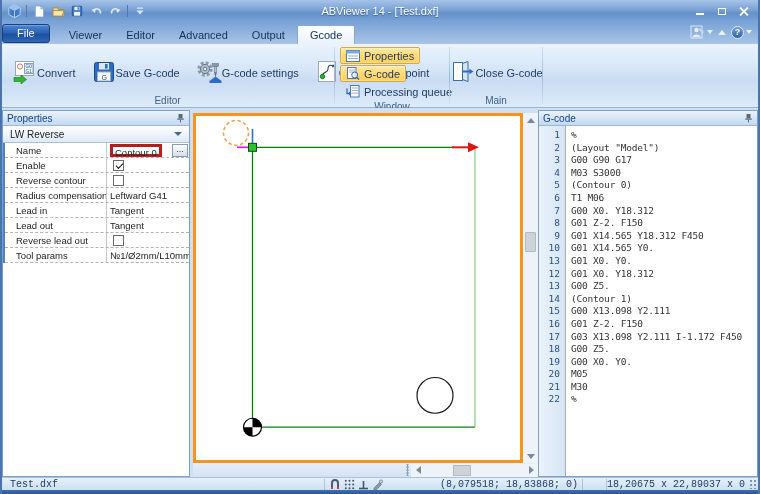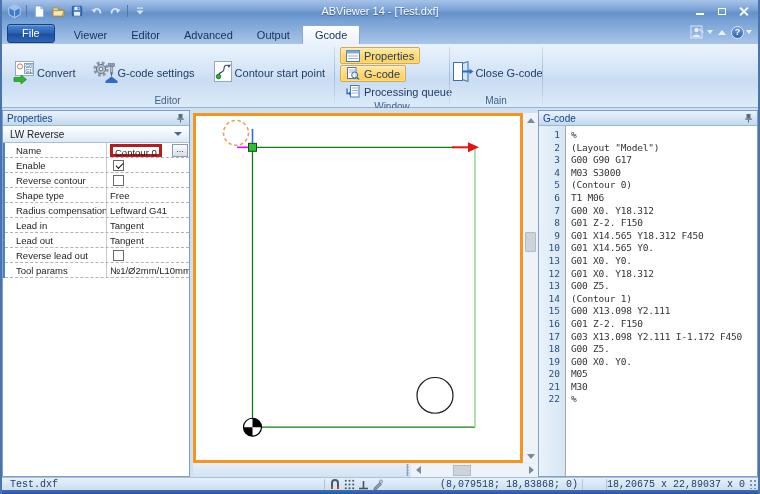--- a/index.html
+++ b/index.html
@@ -17,21 +17,21 @@
   .title { position:absolute; left:0; right:0; text-align:center; color:#fff; font-size:11px; text-shadow:0 1px 1px #3a5a8a; }
   .win-controls { margin-left:auto; display:flex; gap:3px; padding-right:5px; z-index:2; }
   .win-btn { width:19px; height:15px; display:flex; align-items:center; justify-content:center; border-radius:2px; }
   .wb-min { width:8px; height:2px; background:#fff; margin-top:6px; }
   .wb-max { width:8px; height:7px; border:1.5px solid #fff; }
   .wb-close { position:relative; width:9px; height:9px; }
   .wb-close::before,.wb-close::after { content:''; position:absolute; left:4px; top:-1px; width:2px; height:11px; background:#fff; }
   .wb-close::before { transform:rotate(45deg);} .wb-close::after { transform:rotate(-45deg);}
 
   
-  .tabrow { height:22px; flex:0 0 22px; background:linear-gradient(#7aa3d6,#a9c5e8); display:flex; align-items:flex-end; padding-left:5px; position:relative; }
+  .tabrow { height:22px; flex:0 0 22px; background:linear-gradient(#7aa3d6,#a9c5e8); display:flex; align-items:flex-end; position:relative; }
   .tab { padding:3px 12px 3px; color:#14305c; cursor:default; white-space:nowrap; }
   .tab.file { background:linear-gradient(#4d86d6,#2b62b4 45%,#1d4f9e 55%,#2e66b6); color:#fff; border:1px solid #17407f;
               border-radius:3px; margin:0 7px 1px 0; padding:2px 14px 3px; box-shadow:inset 0 1px 0 #6fa0dd; }
   .tab.active { background:linear-gradient(#fdfeff,#eaf2fb); border:1px solid #8aa8cc; border-bottom:none; border-radius:2px 2px 0 0; }
   .tabrow-right { position:absolute; right:6px; top:3px; display:flex; align-items:center; gap:5px; }
   .tr-item { display:flex; align-items:center; gap:2px; color:#e8f0fa; }
   .tr-caret { width:0; height:0; border-left:3px solid transparent; border-right:3px solid transparent; border-top:4px solid #e8f0fa; }
   .tr-chevron { width:0; height:0; border-left:4px solid transparent; border-right:4px solid transparent; border-bottom:5px solid #e8f0fa; }
   .help-circle { width:13px; height:13px; border-radius:50%; background:linear-gradient(#6fa0dd,#2f62ac); border:1px solid #dce8f5;
                  color:#fff; font-size:9px; font-weight:bold; display:flex; align-items:center; justify-content:center; }
@@ -224,20 +224,30 @@
             <rect x="3.5" y="1.5" width="18" height="14" fill="#fff" stroke="#98a8ba"></rect>
             <circle cx="8" cy="6.5" r="2.6" fill="none" stroke="#cc7766"></circle>
             <rect x="12.5" y="3.5" width="8.5" height="10" fill="#eef4fb" stroke="#88a0bb"></rect>
             <text x="13.6" y="8" font-size="4.6" fill="#2255aa" font-family="Liberation Sans, sans-serif">G0</text>
             <text x="13.6" y="12.6" font-size="4.6" fill="#2255aa" font-family="Liberation Sans, sans-serif">G1</text>
             <polygon points="2,17.5 9,17.5 9,15 14.5,19.5 9,24 9,21.5 2,21.5" fill="#2fb52f" stroke="#177717" stroke-width="0.6"></polygon>
           </svg>
           <span class="blbl">Convert</span>
         </div>
         <div class="bigbtn">
+          <svg class="icon" width="24" height="24" viewBox="0 0 24 24">
+            <rect x="2.5" y="2.5" width="19" height="19" rx="2" fill="#2f6bc4" stroke="#1d4a8f"></rect>
+            <rect x="7" y="3" width="10" height="6.5" fill="#dce8f5"></rect>
+            <rect x="13" y="4" width="2.6" height="4.6" fill="#2f6bc4"></rect>
+            <rect x="5.5" y="12" width="13" height="9" fill="#f5f8fc" stroke="#9ab0c6"></rect>
+            <text x="9.5" y="19.5" font-size="7" fill="#444" font-family="Liberation Sans, sans-serif">G</text>
+          </svg>
+          <span class="blbl">Save G-code</span>
+        </div>
+        <div class="bigbtn">
           <svg class="icon" width="26" height="24" viewBox="0 0 26 24">
             <circle cx="9" cy="9" r="6" fill="none" stroke="#8a9aa9" stroke-width="3.4" stroke-dasharray="2.7 2"></circle>
             <circle cx="9" cy="9" r="4.6" fill="#aebecb" stroke="#69798a"></circle>
             <circle cx="9" cy="9" r="1.8" fill="#edf2f8" stroke="#69798a"></circle>
             <rect x="16.5" y="3.5" width="6" height="3" fill="#8a99a8" stroke="#5a6a7a" stroke-width="0.5"></rect>
             <rect x="18.2" y="6.5" width="2.6" height="6" fill="#b2c0cc" stroke="#5a6a7a" stroke-width="0.5"></rect>
             <polygon points="18.2,12.5 20.8,12.5 19.5,17.5" fill="#5a6a7a"></polygon>
             <path d="M13.5 21l6-4.5 6 4.5v2h-12z" fill="#2f6bc4"></path>
           </svg>
           <span class="blbl">G-code settings</span>
@@ -337,24 +347,20 @@
             <div class="prop-label">Enable</div>
             <div class="prop-value">
               <span class="cb checked"></span>
             </div>
           </div>
           <div class="prop-row">
             <div class="prop-label">Reverse contour</div>
             <div class="prop-value">
               <span class="cb"></span>
             </div>
-          </div>
-          <div class="prop-row">
-            <div class="prop-label">Shape type</div>
-            <div class="prop-value">Free</div>
           </div>
           <div class="prop-row">
             <div class="prop-label">Radius compensation</div>
             <div class="prop-value">Leftward G41</div>
           </div>
           <div class="prop-row">
             <div class="prop-label">Lead in</div>
             <div class="prop-value">Tangent</div>
           </div>
           <div class="prop-row">

